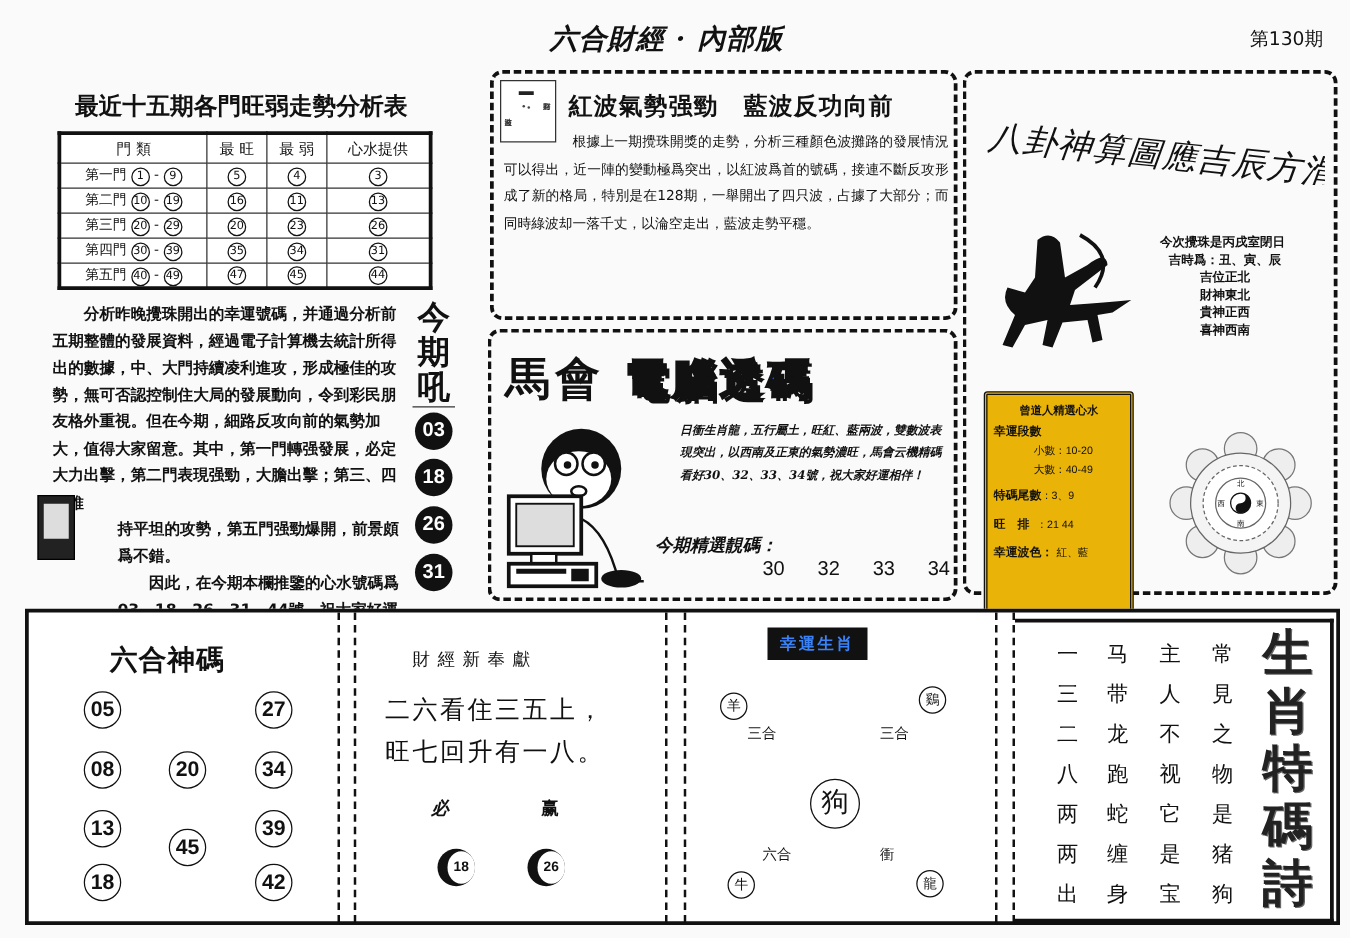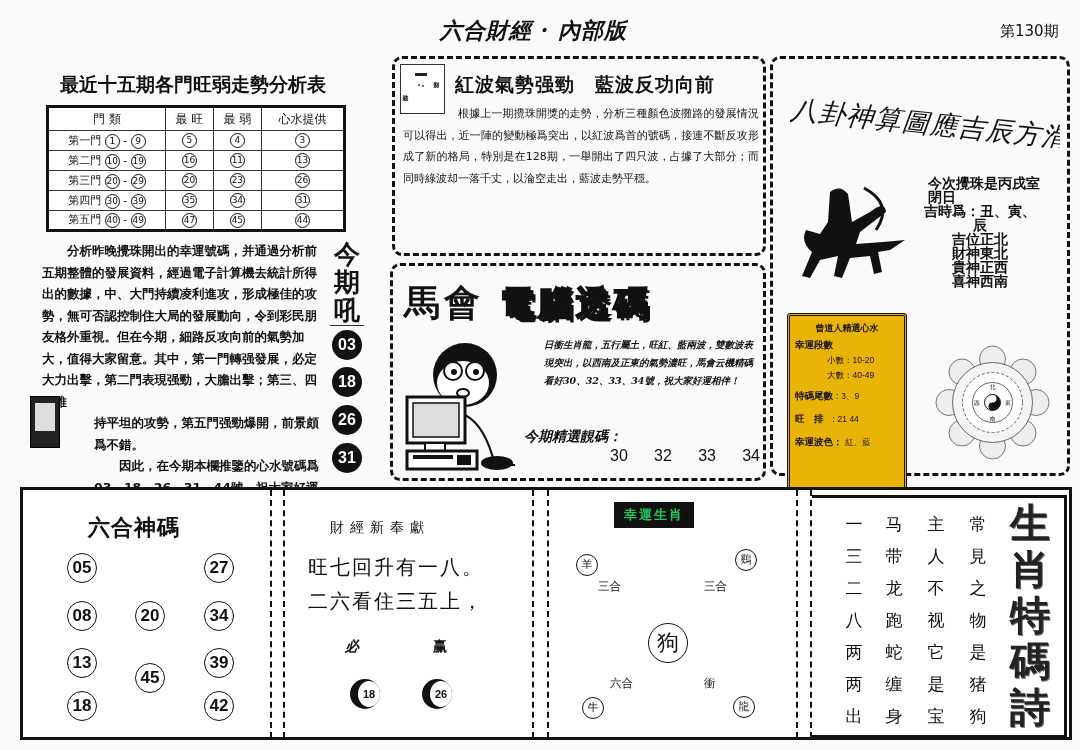--- a/index.html
+++ b/index.html
@@ -46,21 +46,21 @@
   #horse-title { left: 404px; top: 279px; font-size: 36px; font-weight: bold; letter-spacing: 4px; }
   #horse-title .outline { color: #1d4ed8; -webkit-text-stroke: 2px #111; text-shadow: 3px 3px 0 #111; margin-left: 16px; font-size: 34px; }
   #cartoon { left: 405px; top: 335px; width: 115px; height: 140px; }
   #horse-text { left: 544px; top: 336px; width: 210px; font-size: 9.5px; line-height: 18px; font-weight: bold; font-style: italic; }
   #horse-label { left: 524px; top: 428px; font-size: 14px; font-weight: bold; font-style: italic; }
   #horse-nums { left: 610px; top: 447px; width: 150px; display: flex; justify-content: space-between; font-size: 16px; }
 
   #bagua-box { left: 770px; top: 56px; width: 300px; height: 420px; }
   #bagua-title { left: 790px; top: 78px; width: 270px; height: 70px; }
   #archer { left: 790px; top: 182px; width: 130px; height: 110px; }
-  #bagua-info { left: 920px; top: 176px; width: 120px; font-size: 14px; font-weight: bold; line-height: 14px; text-align: center; }
+  #bagua-info { left: 920px; top: 188px; width: 120px; font-size: 10px; font-weight: bold; line-height: 14px; text-align: center; }
   #bagua-info .first { text-align: left; padding-left: 8px; }
   #lucky-panel { left: 787px; top: 313px; width: 120px; height: 185px; border: 3px double #111; border-radius: 3px; background: #eab308; font-size: 8.5px; padding: 4px 5px; }
   #lucky-panel .h { font-size: 9px; font-weight: bold; text-align: center; margin: 2px 0 4px; }
   #lucky-panel .b { font-weight: bold; font-size: 9.5px; }
   #lucky-panel .row { margin: 3px 0; }
   #lucky-panel .ind { padding-left: 32px; }
   #bagua-diagram { left: 935px; top: 345px; width: 115px; height: 115px; }
 
   
   #bottom { left: 20px; top: 487px; width: 1052px; height: 253px; border: 3px solid #111; background: #fff; }
@@ -68,21 +68,21 @@
   #sec1-title { left: 88px; top: 513px; font-size: 22px; font-weight: bold; letter-spacing: 1px; }
   .ring { width: 30px; height: 30px; border: 1.5px solid #111; border-radius: 50%; text-align: center; line-height: 28px; font-size: 17px; font-weight: bold; }
 
   #sec2-title { left: 330px; top: 519px; font-size: 14px; letter-spacing: 6px; }
   #sec2-poem { left: 308px; top: 550px; font-size: 20px; line-height: 34px; letter-spacing: 2px; }
   #sec2-bi { left: 345px; top: 638px; font-size: 14px; font-weight: bold; font-style: italic; }
   #sec2-ying { left: 433px; top: 638px; font-size: 14px; font-weight: bold; }
   .half-ball { width: 30px; height: 30px; border-radius: 50%; background: #111; position: absolute; }
   .half-ball span { position: absolute; right: 0; top: 2px; width: 22px; height: 26px; border-radius: 50%; background: #fff; font-size: 11px; font-weight: bold; text-align: center; line-height: 26px; }
 
-  #sec3-title { left: 614px; top: 502px; padding: 4px 10px; background: #111; color: #22c55e; font-size: 13px; font-weight: bold; letter-spacing: 2px; }
+  #sec3-title { left: 614px; top: 502px; padding: 4px 10px; background: #111; color: #3b82f6; font-size: 13px; font-weight: bold; letter-spacing: 2px; }
   .zodiac-s { width: 22px; height: 22px; border: 1px solid #111; border-radius: 50%; font-size: 11px; text-align: center; line-height: 20px; }
   .rel { font-size: 11.5px; }
   #zodiac-center { left: 648px; top: 623px; width: 40px; height: 40px; border: 1.5px solid #111; border-radius: 50%; font-size: 22px; text-align: center; line-height: 37px; font-family: "DejaVu Serif", serif; }
 
   #sec4-box { left: 812px; top: 495px; width: 255px; height: 243px; border: 3px solid #111; border-left: none; }
   .poem-col { width: 24px; font-size: 17px; line-height: 32px; text-align: center; font-family: "DejaVu Serif", serif; }
   #sec4-title { left: 1000px; top: 500px; width: 60px; font-size: 40px; font-weight: bold; line-height: 46px; text-align: center; font-family: "DejaVu Serif", serif; color: #222; text-shadow: 1px 1px 0 #666; }
 </style>
 </head>
 <body>
@@ -261,22 +261,22 @@
 <div class="abs ring lib" style="left:67px;top:691px">18</div>
 <div class="abs ring lib" style="left:135px;top:601px">20</div>
 <div class="abs ring lib" style="left:135px;top:663px">45</div>
 <div class="abs ring lib" style="left:204px;top:553px">27</div>
 <div class="abs ring lib" style="left:204px;top:601px">34</div>
 <div class="abs ring lib" style="left:204px;top:648px">39</div>
 <div class="abs ring lib" style="left:204px;top:691px">42</div>
 
 <div id="sec2-title" class="abs serif">財經新奉獻</div>
 <div id="sec2-poem" class="abs">
+  <div>二六看住三五上，</div>
   <div>旺七回升有一八。</div>
-  <div>二六看住三五上，</div>
 </div>
 <div id="sec2-bi" class="abs serif">必</div>
 <div id="sec2-ying" class="abs serif">赢</div>
 <div class="half-ball" style="left:350px;top:679px">
     <span class="lib">18</span>
   </div>
 <div class="half-ball" style="left:422px;top:679px">
     <span class="lib">26</span>
   </div>
 

